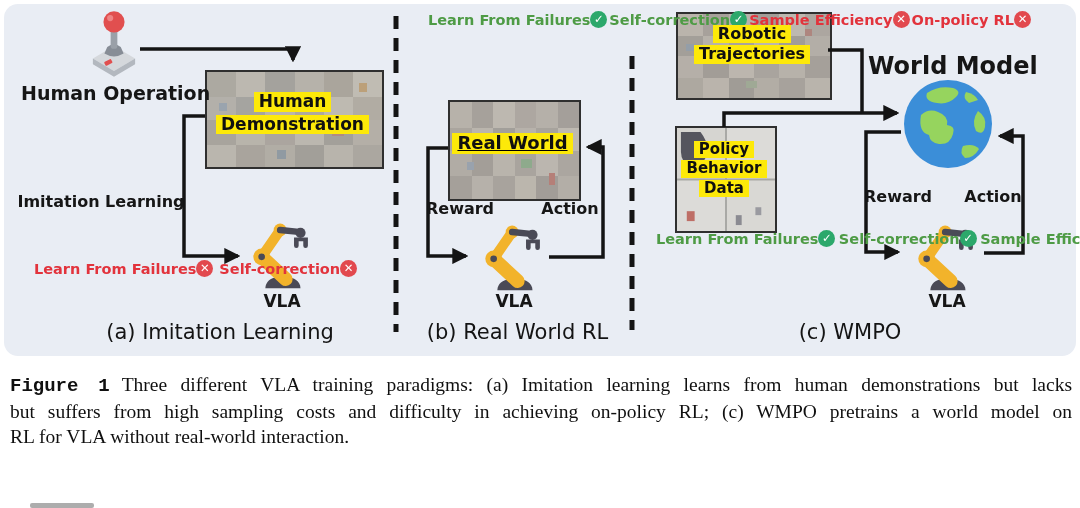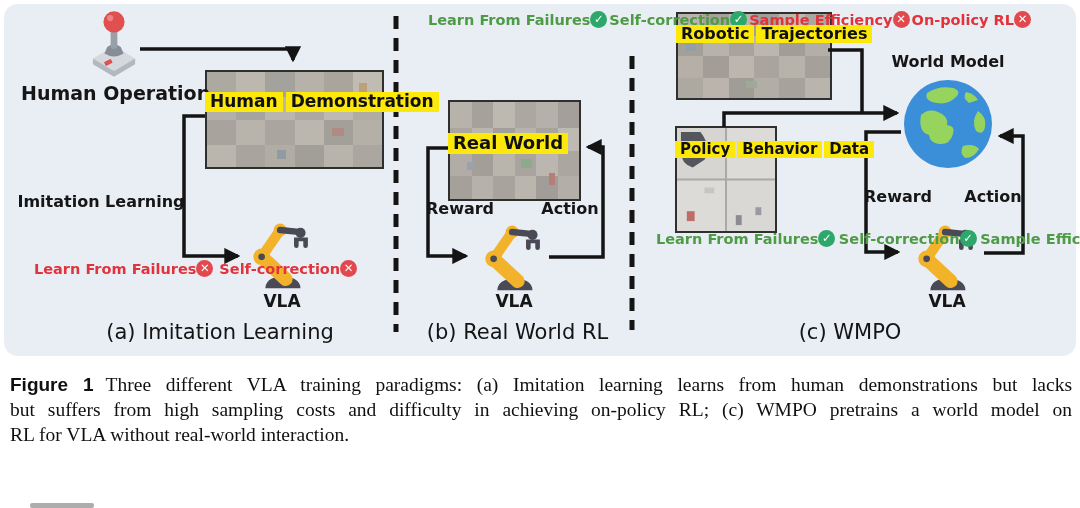--- a/index.html
+++ b/index.html
@@ -10,39 +10,39 @@
     --globe-blue:#3b8ed8; --globe-green:#96d45e;
   }
   html,body{margin:0;padding:0;}
   body{width:1080px;height:508px;position:relative;overflow:hidden;background:#ffffff;
        font-family:"DejaVu Sans",sans-serif;}
   .abs{position:absolute;}
   .figure-bg{left:4px;top:4px;width:1072px;height:352px;background:var(--background);border-radius:14px;z-index:0;}
   .overlay{left:0;top:0;z-index:3;pointer-events:none;}
   .imgbox{border:2px solid #2f2f2f;z-index:2;overflow:hidden;background:#b5afa5;}
   .imgbox svg{display:block;width:100%;height:100%;}
-  .yl-wrap{z-index:4;display:flex;flex-direction:row;align-items:center;gap:3px;}
+  .yl-wrap{z-index:4;display:flex;flex-direction:column;align-items:center;gap:3px;}
   .yl{background:var(--highlight-yellow);color:#101010;font-weight:bold;padding:0 5px;line-height:1.15;white-space:nowrap;}
   .t17{font-size:17px;} .t18{font-size:18px;} .t16{font-size:16px;} .t15{font-size:15px;}
   .lbl{z-index:4;color:#161616;font-weight:bold;text-align:center;white-space:nowrap;}
   .cklist{z-index:4;display:flex;}
   .chk{display:flex;align-items:center;justify-content:space-between;font-weight:bold;font-size:14.5px;white-space:nowrap;}
   .chk.pass .chk-label{color:var(--pass-green-text);}
   .chk.fail .chk-label{color:var(--fail-red-text);}
   .badge{width:17px;height:17px;border-radius:50%;display:inline-flex;align-items:center;justify-content:center;
          color:#fff;font-size:11.5px;font-weight:bold;line-height:1;}
   .badge.pass{background:var(--pass-badge);}
   .badge.fail{background:var(--fail-badge);}
   .title{z-index:4;font-size:21px;font-weight:normal;color:#141414;text-align:center;white-space:nowrap;}
   .icon{z-index:2;}
   .caption{left:10px;top:372px;width:1062px;z-index:1;font-family:"Liberation Serif","DejaVu Serif",serif;
            font-size:19.5px;color:#101010;}
   .cap-line{line-height:25px;white-space:normal;}
   .cap-line.j{text-align:justify;text-align-last:justify;}
-  .figlabel{font-family:Liberation Sans, sans-serif;font-weight:bold;font-size:19px;margin-right:12px;}
+  .figlabel{font-family:Liberation Mono, monospace;font-weight:bold;font-size:19px;margin-right:12px;}
   .cutoff{left:30px;top:503px;width:64px;height:5px;background:#6a6a6a;opacity:.55;border-radius:2px;z-index:1;}
 </style>
 </head>
 <body>
 
 <div class="abs figure-bg"></div>
 
 <svg class="abs overlay" width="1080" height="360" viewBox="0 0 1080 360">
   <defs>
     <marker id="ah" viewBox="0 0 10 10" refX="8.5" refY="5" markerWidth="4.6" markerHeight="4.6" orient="auto-start-reverse">
@@ -188,21 +188,21 @@
       <rect x="20" y="26" width="10" height="8" fill="#968f88"></rect>
       <rect x="30" y="26" width="10" height="8" fill="#b1aba0"></rect>
       <rect x="40" y="26" width="10" height="8" fill="#8c8780"></rect>
       <rect x="50" y="26" width="10" height="8" fill="#a5a097"></rect>
     <rect x="33" y="20" width="5" height="3" fill="#6f9a6f"></rect>
       <rect x="46" y="25" width="3" height="4" fill="#a85a52"></rect>
       <rect x="8" y="21" width="3" height="3" fill="#7f8ea0"></rect>
     <rect x="0" y="0" width="60" height="34" fill="#cfcdc9" opacity="0.32"></rect>
   </svg>
 </div>
-<div class="abs yl-wrap" style="left:448px;top:133px;width:129px;">
+<div class="abs yl-wrap" style="left:448px;top:133px;width:129px;text-decoration:underline;">
   <span class="yl t18">Real World</span>
 </div>
 
 <div class="abs lbl t16" style="left:418px;top:199px;width:84px;">Reward</div>
 <div class="abs lbl t16" style="left:528px;top:199px;width:84px;">Action</div>
 
 <div class="abs icon" style="left:477px;top:220px;width:74px;height:74px;">
   <svg width="74" height="74" viewBox="0 0 80 80">
     <path d="M22,76 h38 c0,-8 -8,-12 -14,-12 h-10 c-8,0 -14,5 -14,12 z" fill="#4a4a56"></path>
     <line x1="44" y1="66" x2="18" y2="42" stroke="#f2b32b" stroke-width="15" stroke-linecap="round"></line>
@@ -249,21 +249,21 @@
       <rect x="50" y="6" width="3" height="3" fill="#a0685f"></rect>
       <rect x="27" y="27" width="4" height="3" fill="#8a9a7e"></rect>
     <rect x="0" y="0" width="60" height="34" fill="#cfcdc9" opacity="0.3"></rect>
   </svg>
 </div>
 <div class="abs yl-wrap" style="left:676px;top:25px;width:152px;gap:2px;">
   <span class="yl t16">Robotic</span>
   <span class="yl t16">Trajectories</span>
 </div>
 
-<div class="abs lbl" style="left:868px;top:52px;width:160px;font-size:16px;">World Model</div>
+<div class="abs lbl" style="left:868px;top:52px;width:160px;font-size:24px;">World Model</div>
 <div class="abs icon" style="left:903px;top:79px;width:90px;height:90px;">
   <svg width="90" height="90" viewBox="0 0 90 90">
     <circle cx="45" cy="45" r="44" fill="#3b8ed8"></circle>
     <path d="M24,14 q12,-8 26,-5 q9,3 3,9 q-8,8 -19,6 q-13,-2 -10,-10 z" fill="#96d45e"></path>
     <path d="M63,13 q9,2 12,8 l-9,3 q-7,-5 -3,-11 z" fill="#96d45e"></path>
     <path d="M75,32 q9,6 7,16 q-2,9 -9,4 q-5,-10 2,-20 z" fill="#96d45e"></path>
     <path d="M18,36 q8,-7 17,-3 q11,4 9,13 q9,1 6,9 q-3,11 -14,10 q-9,-1 -10,-9 q-11,-3 -8,-20 z" fill="#96d45e"></path>
     <path d="M60,67 q11,-3 16,3 q-5,9 -14,9 q-6,-5 -2,-12 z" fill="#96d45e"></path>
   </svg>
 </div>

